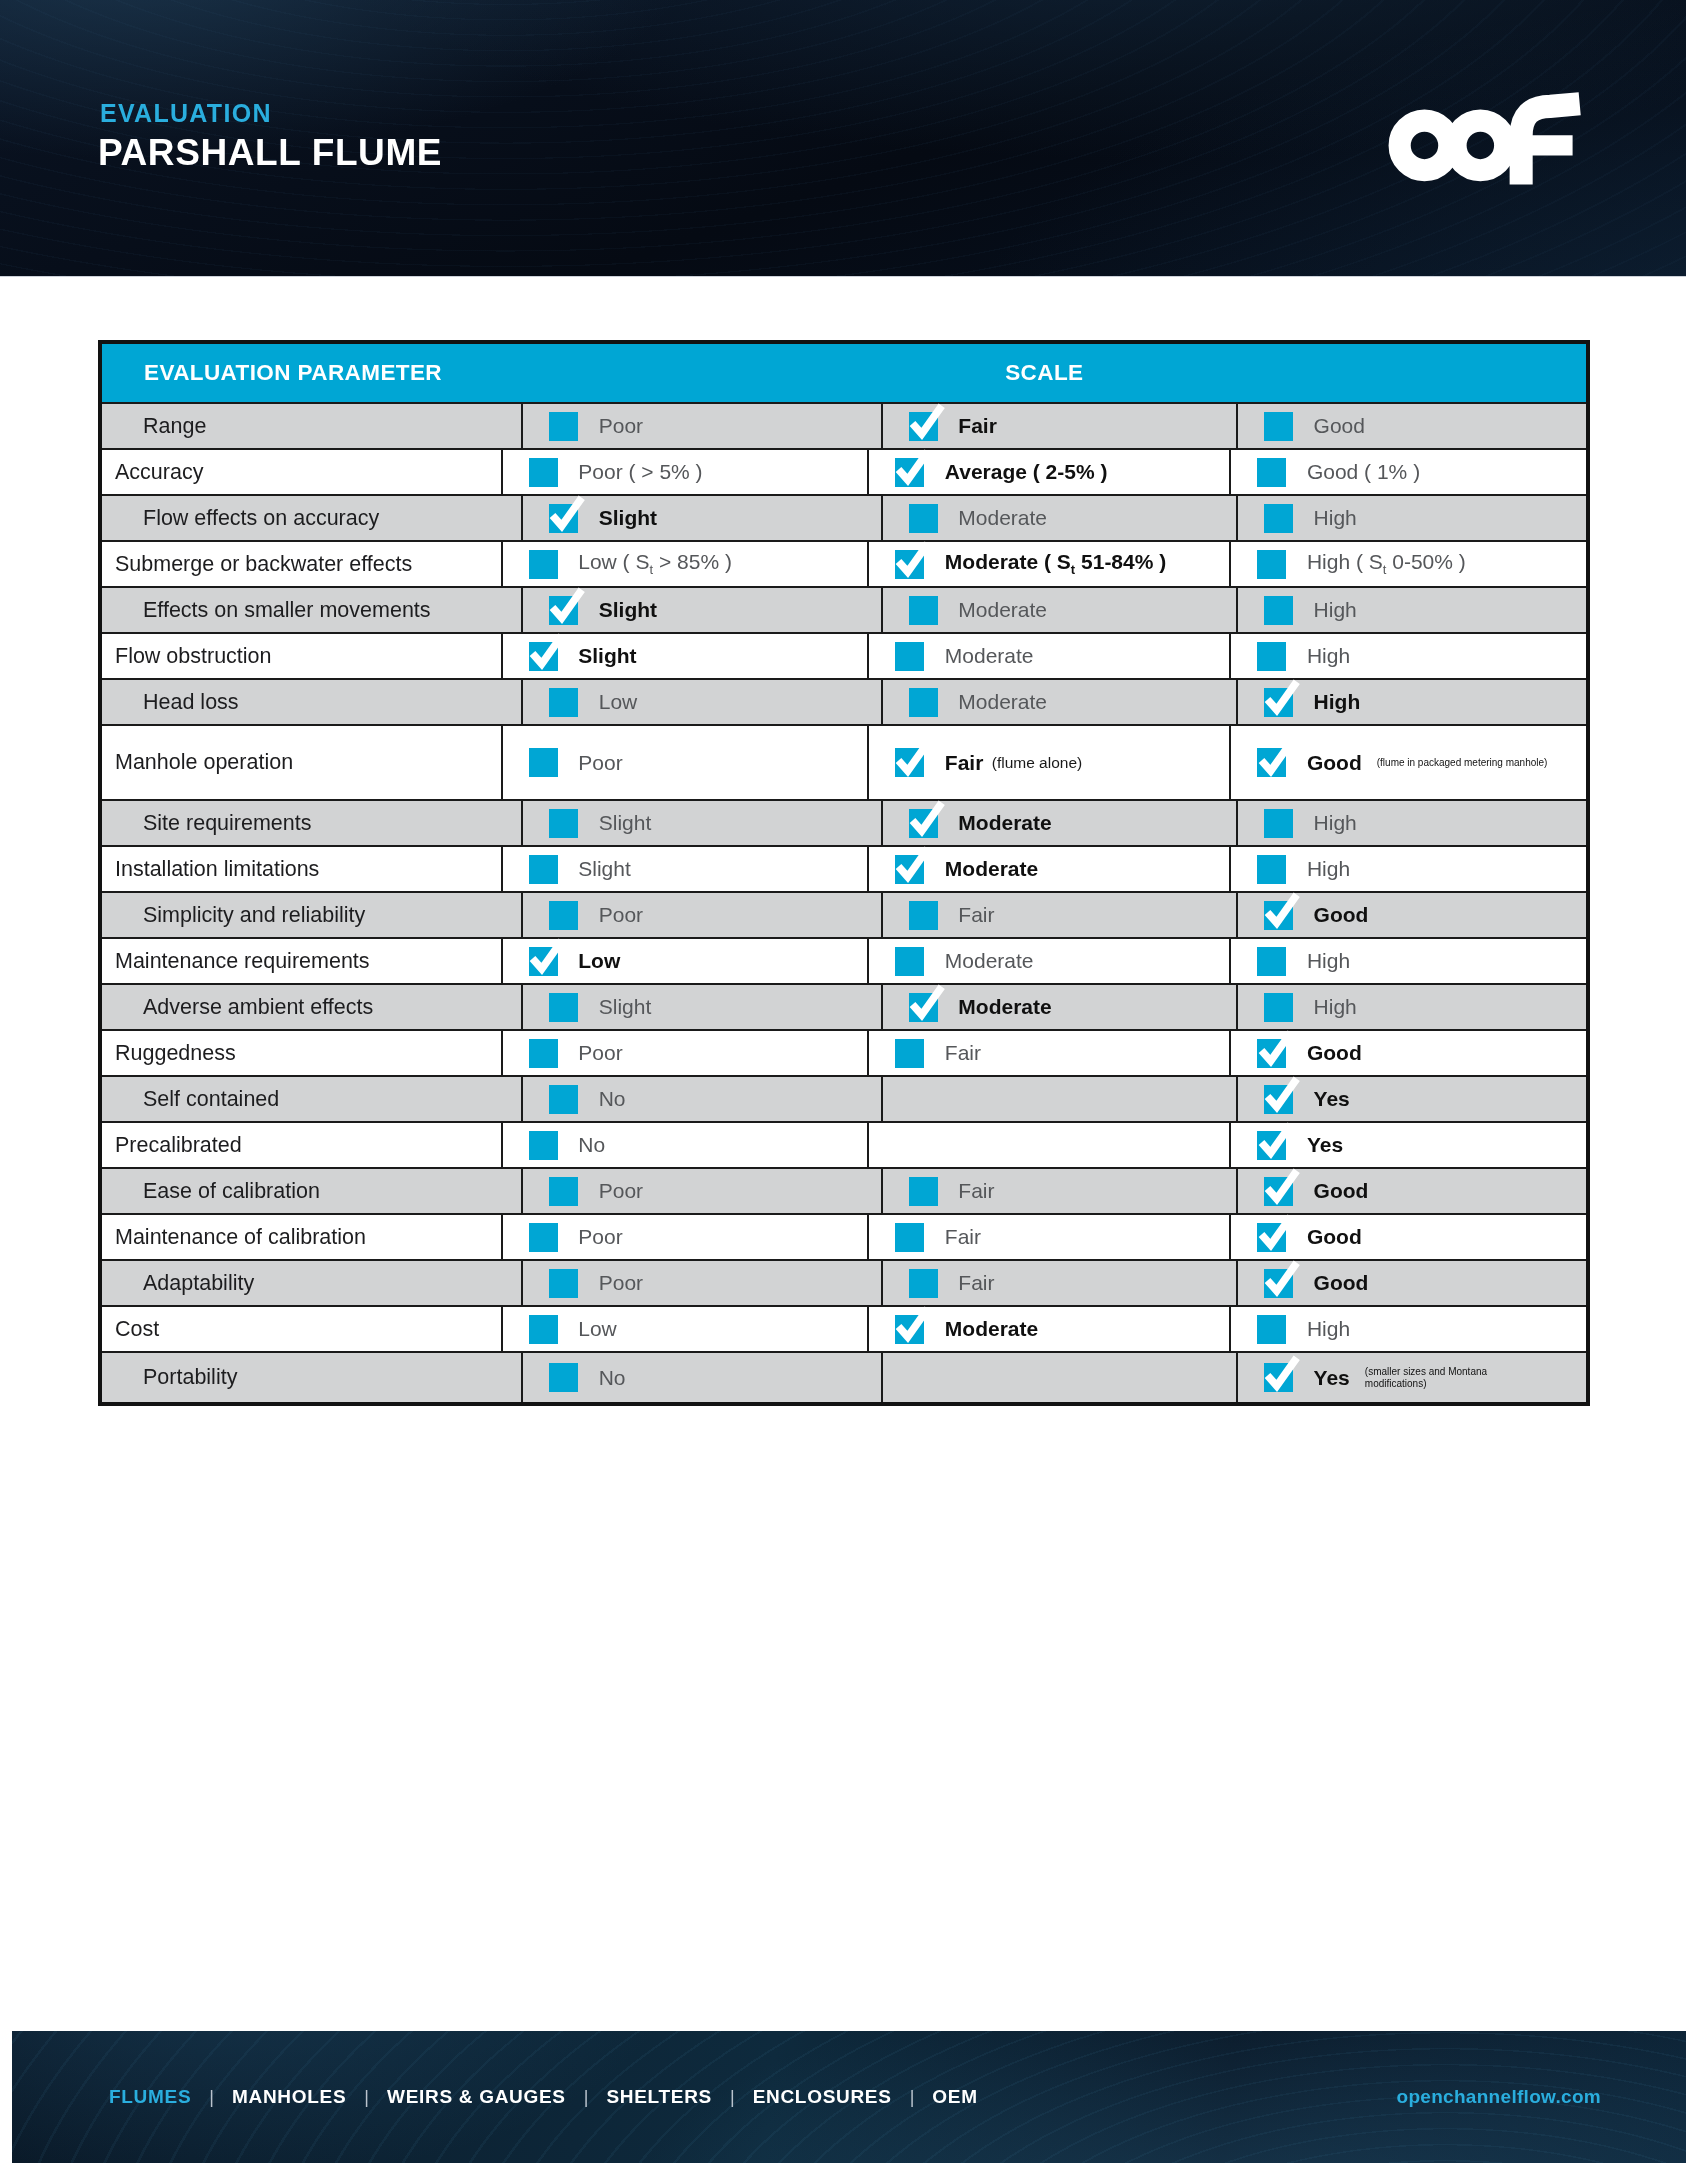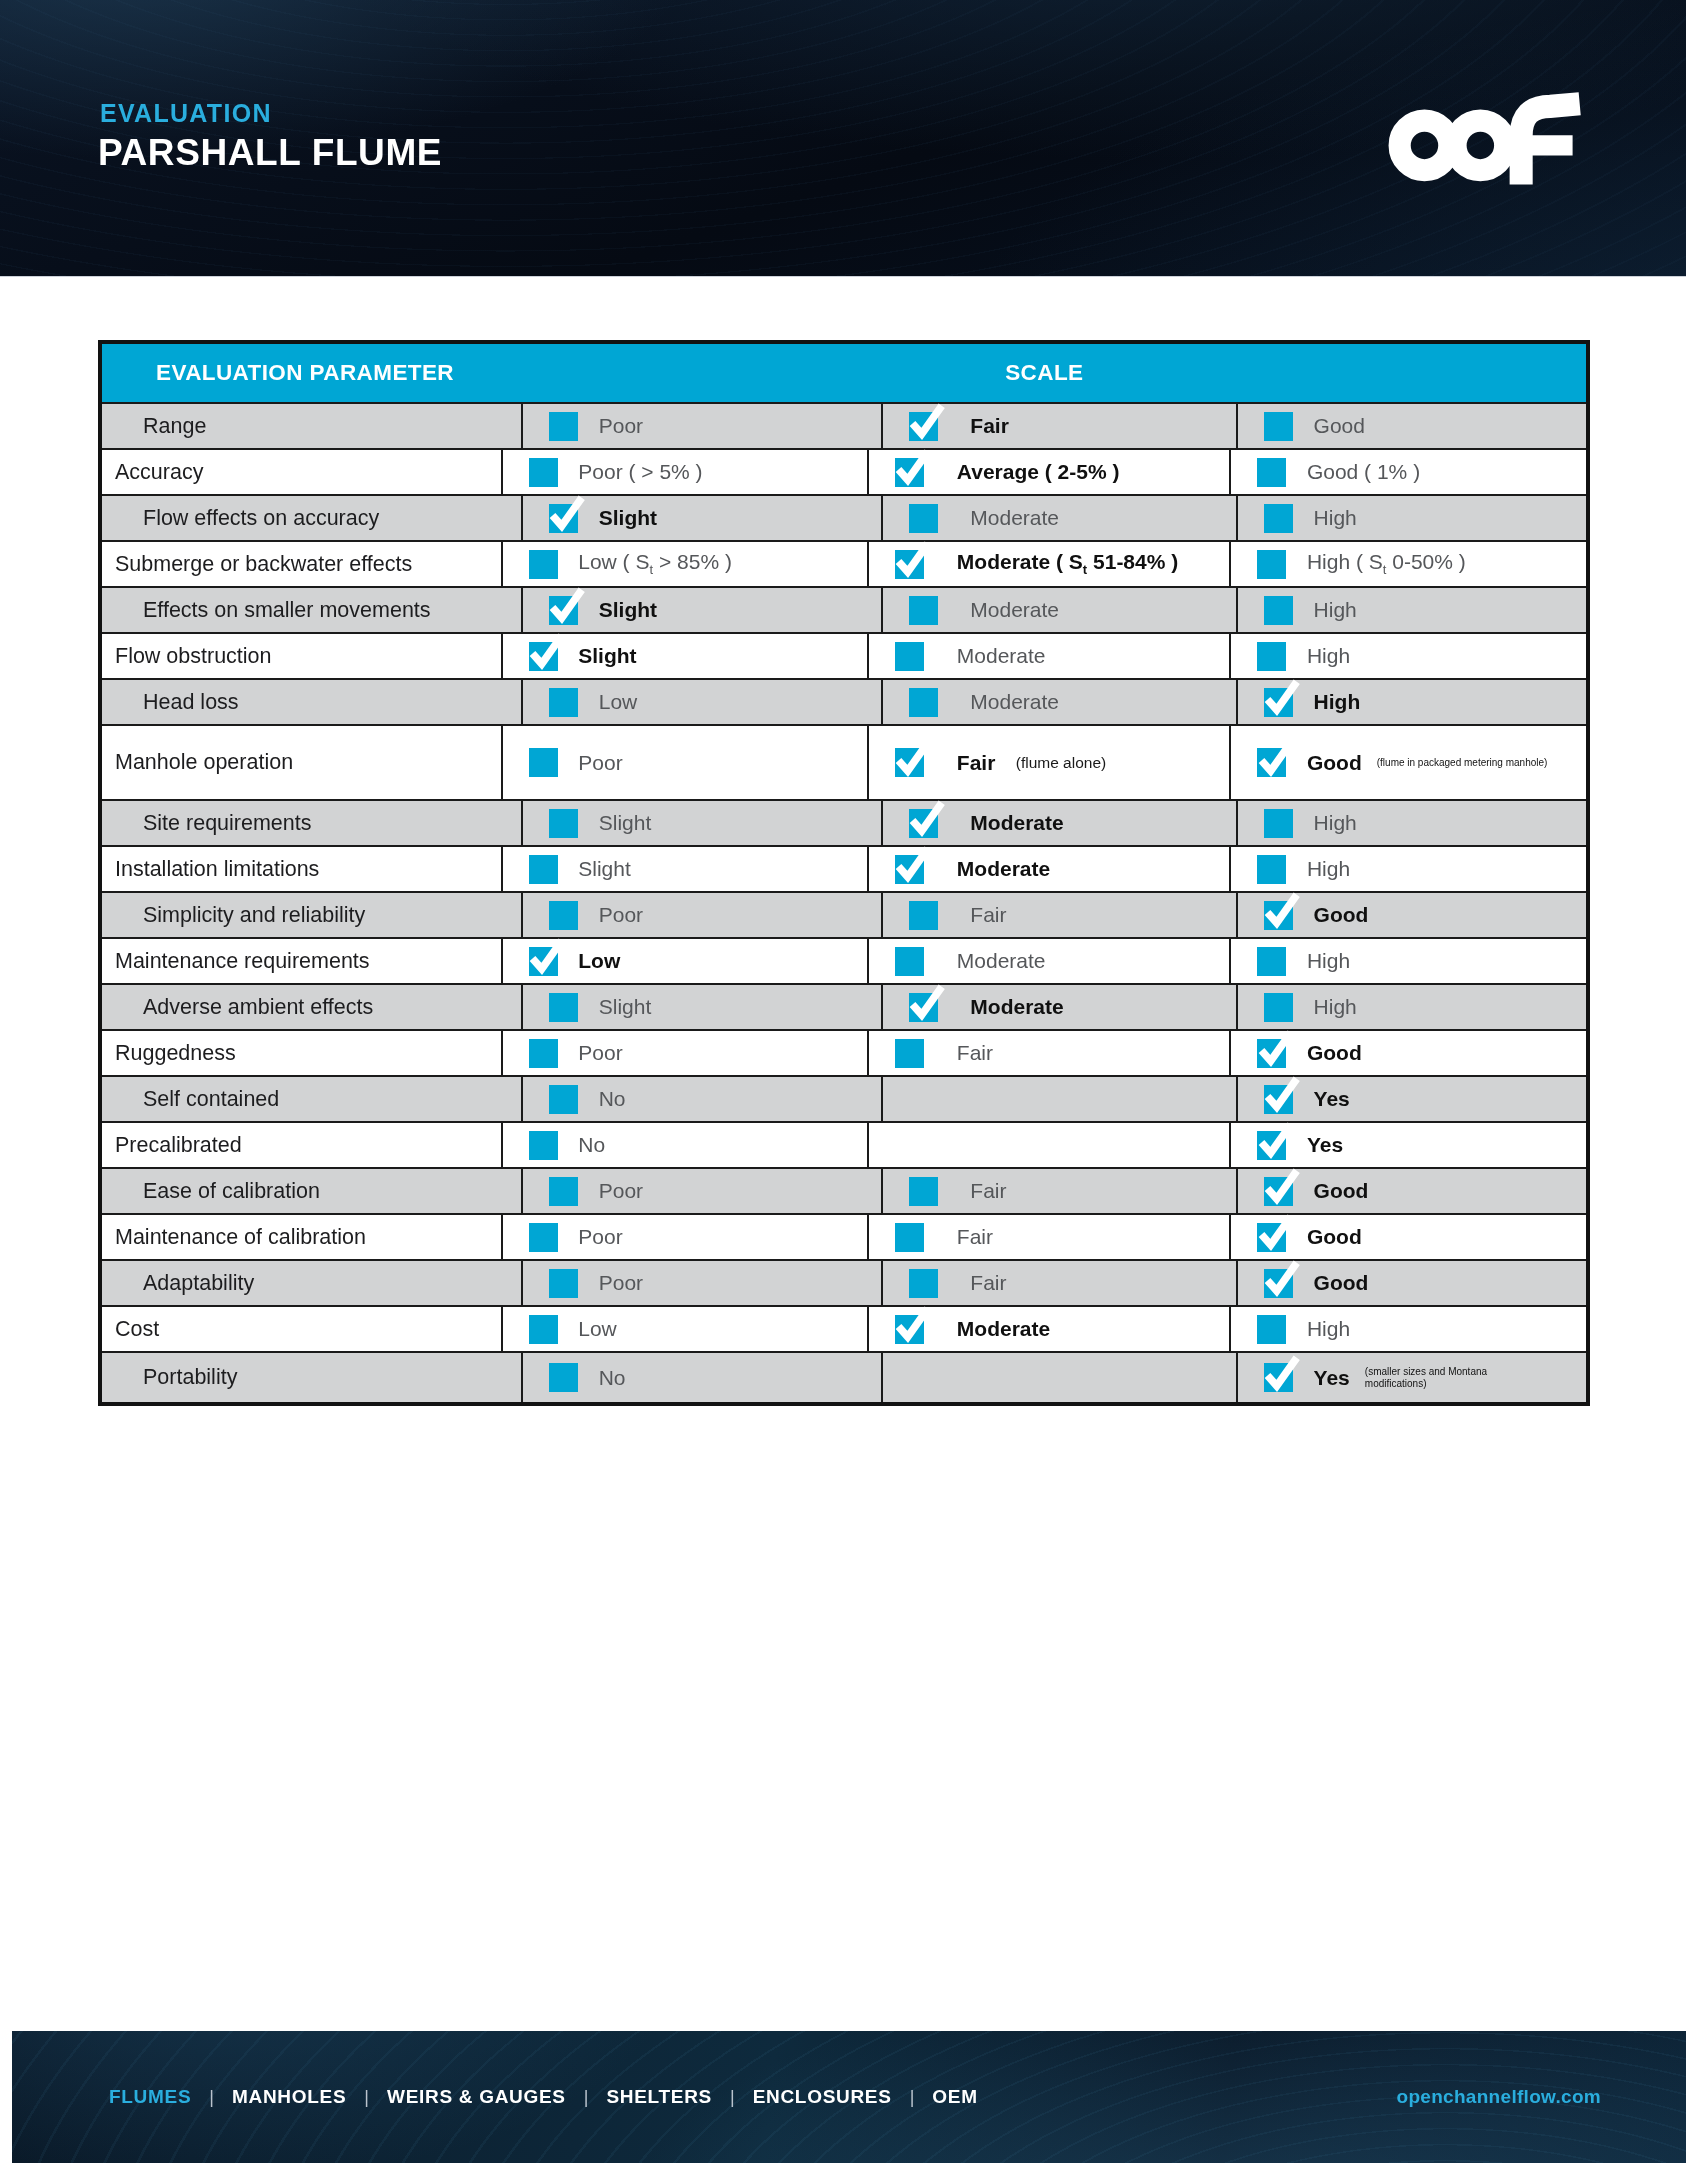--- a/index.html
+++ b/index.html
@@ -38,36 +38,36 @@
   }
   .logo { position: absolute; left: 1389px; top: 88px; width: 204px; height: 105px; overflow: visible; }
 
   
   .table {
     position: absolute; left: 98px; top: 340px; width: 1492px;
     border: 4.7px solid #121212; background: #ffffff;
   }
   .thead { display: flex; align-items: center; height: 58px; background: #00a6d4; }
   .th { color: #ffffff; font-size: 22.5px; font-weight: bold; letter-spacing: 0.4px; }
-  .th-param { width: 27%; padding-left: 54px; }
+  .th-param { width: 27%; padding-left: 42px; }
   .th-scale { flex: 1; text-align: center; }
 
   .trow { display: flex; align-items: stretch; min-height: 46px; border-top: 2.8px solid #1a1a1a; background: #ffffff; }
   .trow.gray { background: #d2d3d4; padding-left: 28px; }
   .trow.tall { min-height: 75px; text-align: right; }
   .trow.med  { min-height: 51px; }
 
   .c-param {
     width: 27%; border-right: 2.8px solid #1a1a1a;
     display: flex; align-items: center; padding-left: 13px;
     font-size: 21.5px; color: #1d1d1f;
   }
   .c-scale { display: flex; align-items: center; padding-left: 26px; }
   .c1 { width: 24.7%; border-right: 2.8px solid #1a1a1a; }
-  .c2 { width: 24.4%; border-right: 2.8px solid #1a1a1a; gap: 12px; }
+  .c2 { width: 24.4%; border-right: 2.8px solid #1a1a1a; }
   .c3 { width: 23.9%; }
 
   .cb { position: relative; width: 29px; height: 29px; flex: 0 0 29px; margin-right: 20.6px; background: #00a6d4; }
   .cb .chk { position: absolute; left: -2.8px; top: -8.4px; width: 39px; height: 39px; overflow: visible; }
 
   .lbl { font-size: 21px; color: #55575a; white-space: nowrap; }
   .lbl.on { color: #101010; font-weight: bold; }
   .lbl sub { font-size: .62em; }
 
   .note-inline { font-size: 15.5px; color: #1a1a1a; margin-left: 8.4px; white-space: nowrap; }

